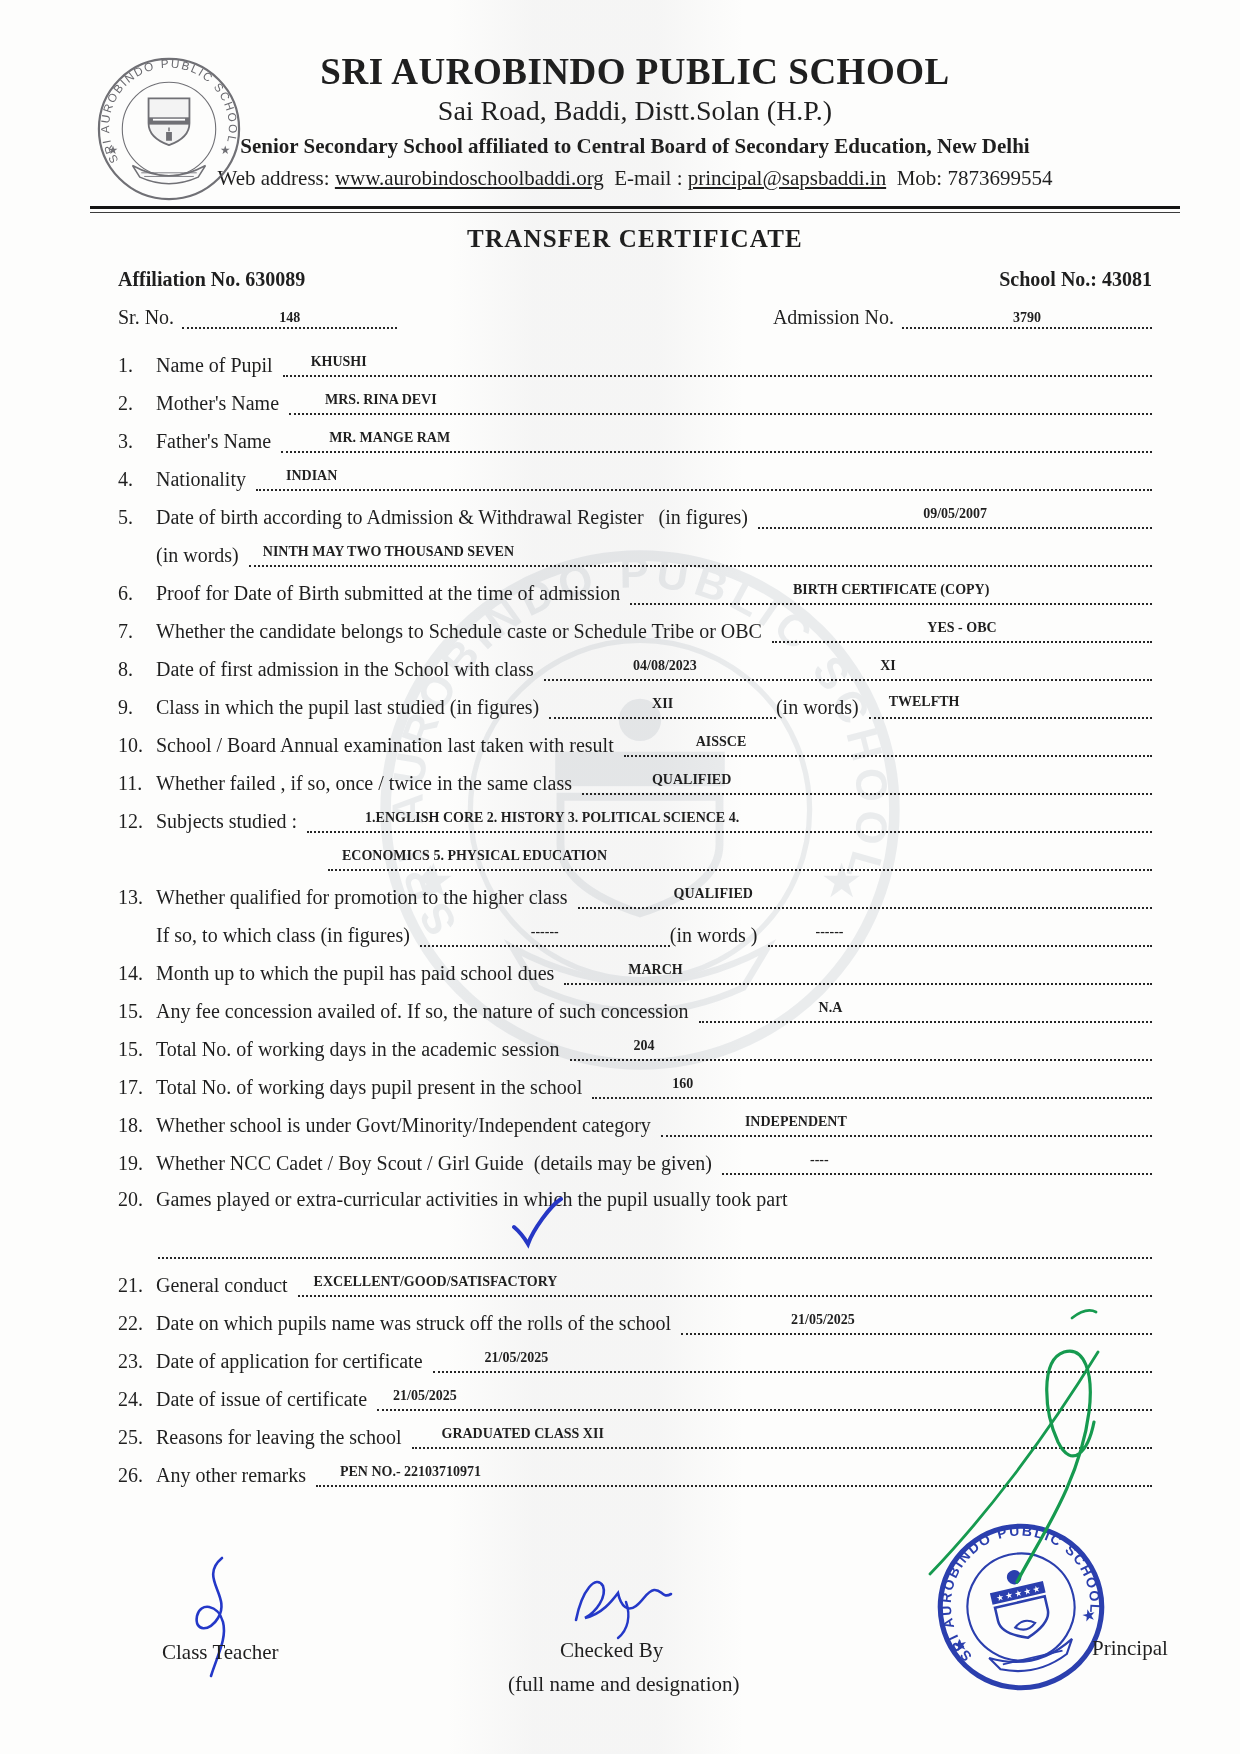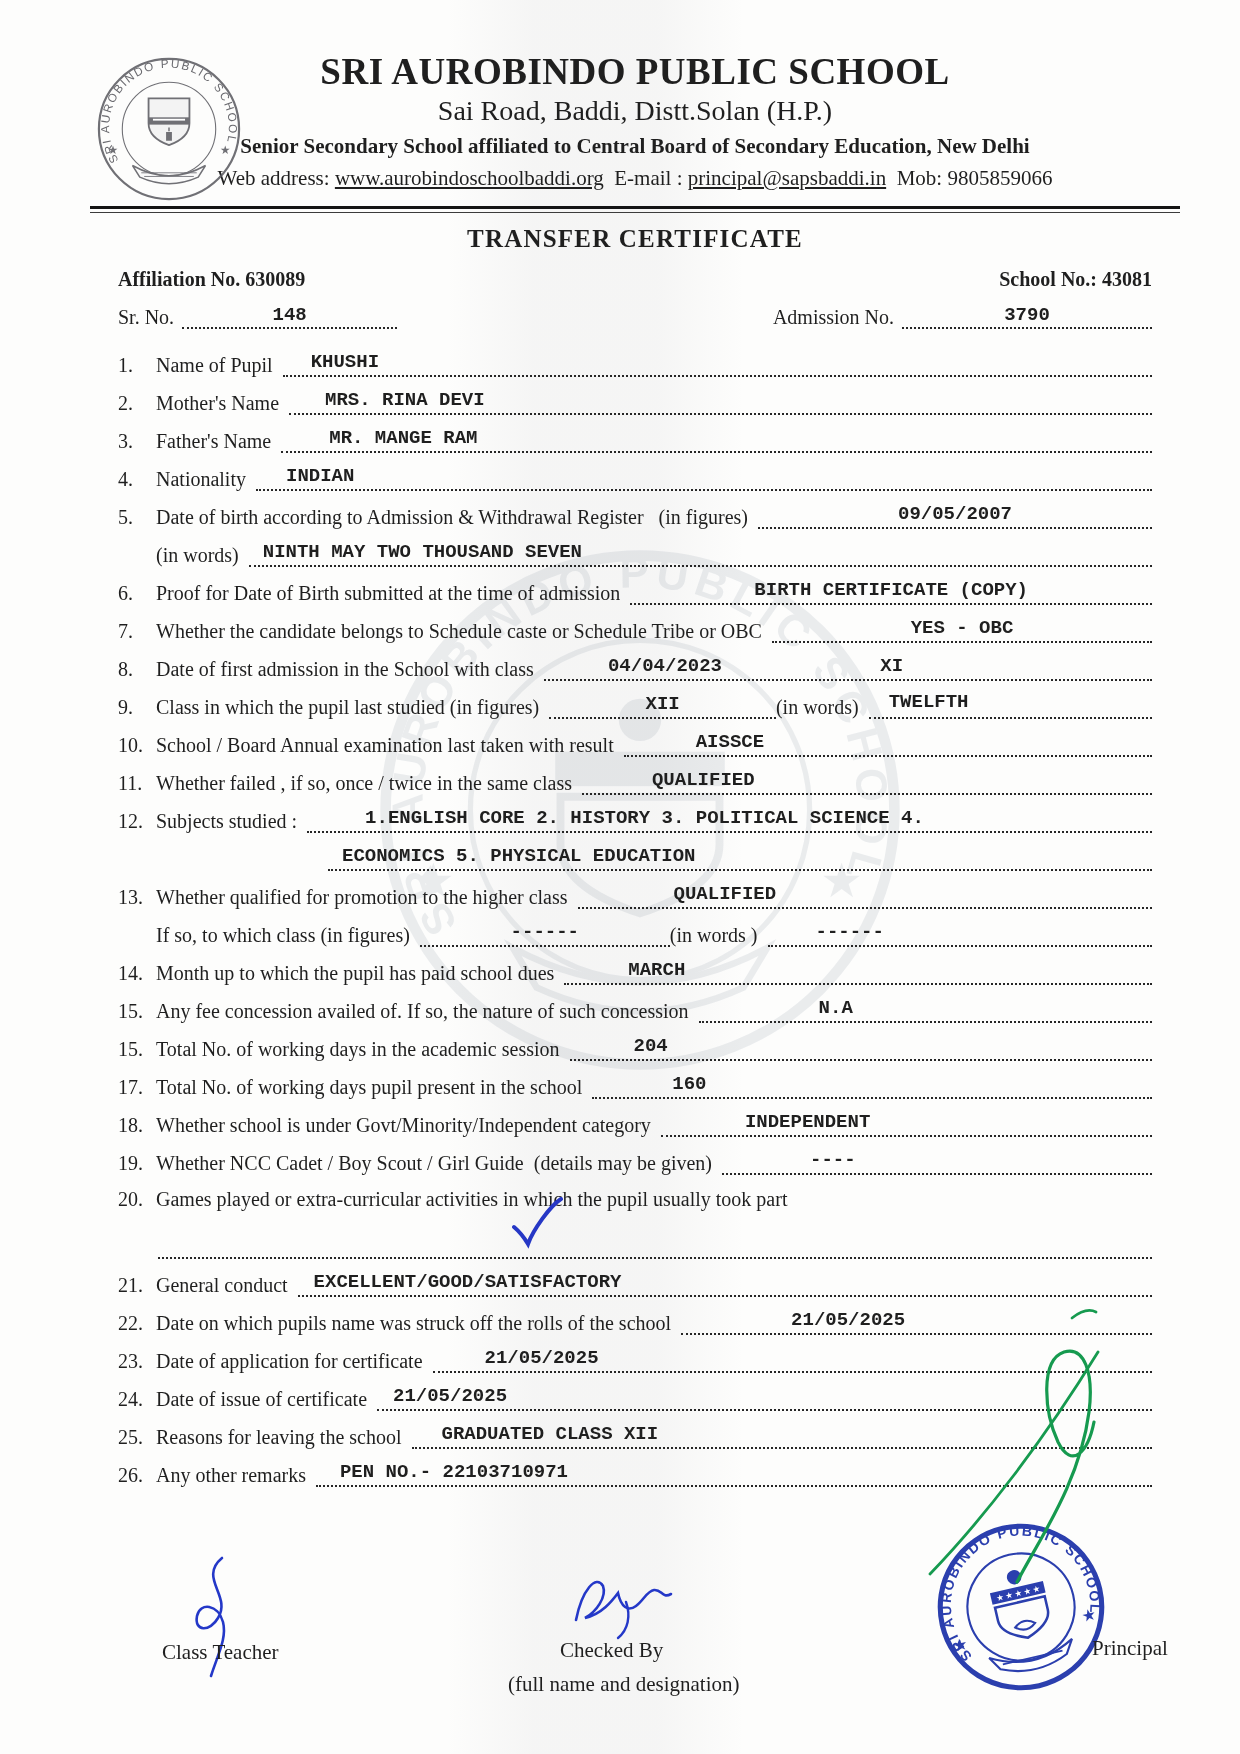--- a/index.html
+++ b/index.html
@@ -30,21 +30,21 @@
 
   
   .row{display:flex;align-items:flex-end;font-size:20px;line-height:24px;min-height:30px;margin-bottom:6px;}
   .row.mt14{margin-top:16px;}
   .no{flex:none;width:38px;}
   .lbl{flex:none;padding-right:8px;white-space:pre;}
   .sp{flex:none;}
   .fill{flex:1 1 0;display:flex;align-items:flex-end;height:30px;margin-left:2px;
         border-bottom:2px dotted #262626;position:relative;min-width:16px;}
   .fill.ctr{justify-content:center;}
-  .value{font-weight:bold;font-size:19px;padding-bottom:1px;white-space:nowrap;font-family:Liberation Mono, monospace;}
+  .value{font-weight:bold;font-size:14px;padding-bottom:1px;white-space:nowrap;}
   .check{position:absolute;left:352px;top:-30px;width:54px;height:52px;}
 
   
   .f-label{position:absolute;font-size:21px;z-index:3;}
   .sig{position:absolute;z-index:3;}
   .stamp{position:absolute;left:936px;top:1522px;width:170px;height:170px;transform:rotate(-13deg);z-index:3;}
   .gsig{position:absolute;left:922px;top:1290px;width:185px;height:300px;z-index:4;}
 </style>
 </head>
 <body>
@@ -91,21 +91,21 @@
       </svg>
       <div class="hdr-name">SRI AUROBINDO PUBLIC SCHOOL</div>
       <div class="hdr-addr">Sai Road, Baddi, Distt.Solan (H.P.)</div>
       <div class="hdr-affil">Senior Secondary School affiliated to Central Board of Secondary Education, New Delhi</div>
       <div class="hdr-web">
         <span>Web address:</span>
         <span class="u">www.aurobindoschoolbaddi.org</span>&nbsp;
         <span>E-mail :</span>
         <span class="u">principal@sapsbaddi.in</span>&nbsp;
         <span>Mob:</span>
-        <span>9805859066</span>
+        <span>7873699554</span>
       </div>
       <div class="rule"></div>
     </div>
 
     <div class="title">TRANSFER CERTIFICATE</div>
 
     <div class="meta1">
       <span>
         <span>Affiliation No.</span> <span>630089</span>
       </span>
@@ -183,21 +183,21 @@
           <span class="no">7.</span>
           <span class="lbl">Whether the candidate belongs to Schedule caste or Schedule Tribe or OBC</span>
           <span class="fill ctr">
             <span class="value">YES - OBC</span>
           </span>
         </div>
         <div class="row">
           <span class="no">8.</span>
           <span class="lbl">Date of first admission in the School with class</span>
           <span class="fill ctr" style="flex-grow: 2;">
-            <span class="value">04/04/2023</span>
+            <span class="value">04/08/2023</span>
           </span>
           <span class="fill" style="flex-grow: 3;">
             <span class="value" style="padding-left: 92px;">XI</span>
           </span>
         </div>
         <div class="row">
           <span class="no">9.</span>
           <span class="lbl">Class in which the pupil last studied (in figures)</span>
           <span class="fill ctr" style="flex-grow: 1.6;">
             <span class="value">XII</span>

